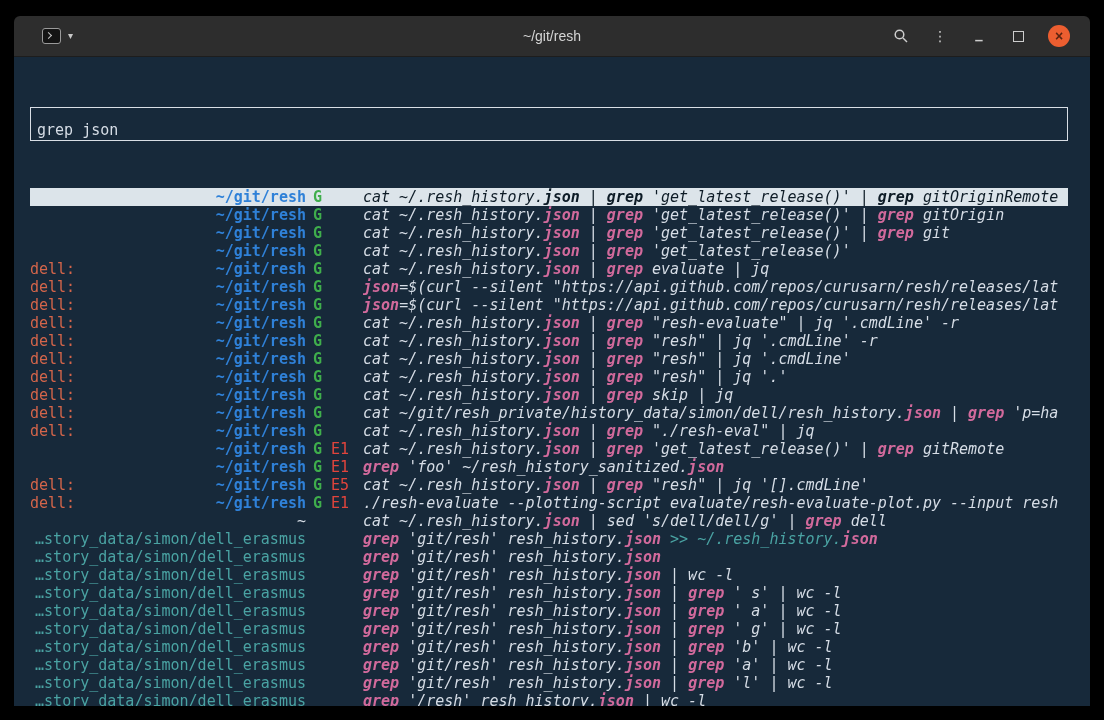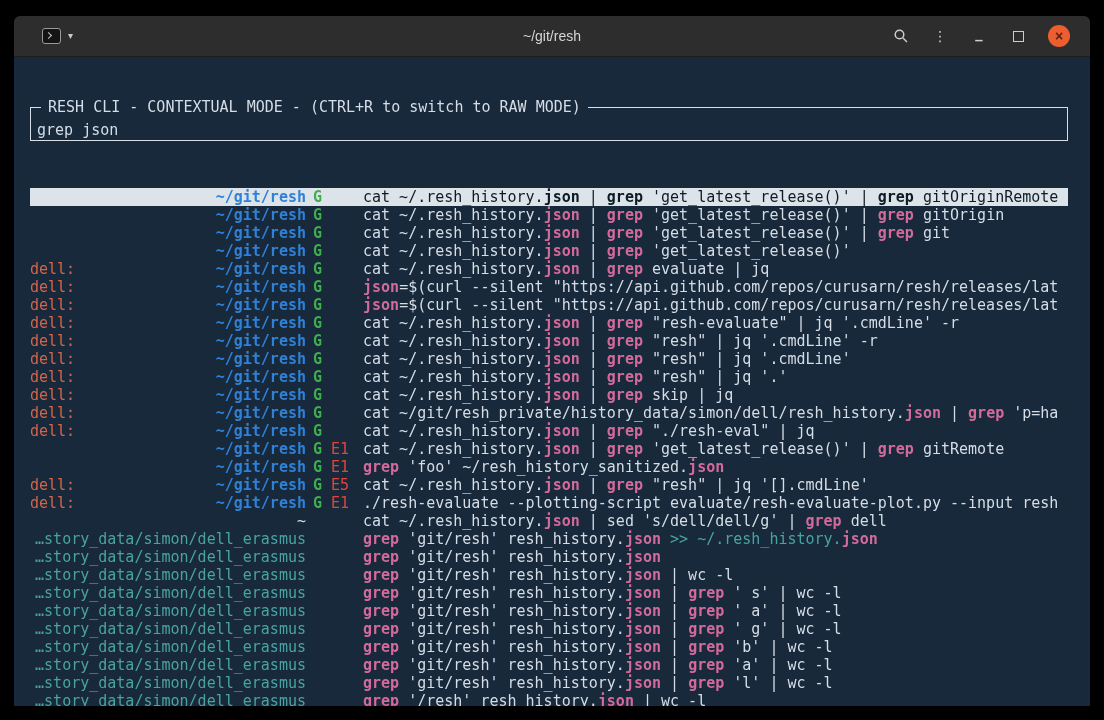--- a/index.html
+++ b/index.html
@@ -61,21 +61,21 @@
   .rows{}
   .row{display:flex;height:18px;line-height:18px;white-space:pre;cursor:pointer;}
   .left{display:flex;justify-content:space-between;width:276px;flex:none;overflow:hidden;}
   .host{color:var(--host-orange,#d4654a);}
   .dir.blue{color:var(--dir-blue,#2f81d8);font-weight:bold;}
   .dir.teal{color:var(--path-teal,#4aa3a3);}
   .dir.plain{color:var(--terminal-fg,#d6dde6);}
   .flags{width:50px;flex:none;margin-left:7px;overflow:hidden;}
   .flag-g{color:var(--flag-green,#3fae4c);font-weight:bold;}
   .flag-e{color:var(--flag-red,#e0443c);font-weight:normal;}
-  .cmd{flex:1;overflow:hidden;}
+  .cmd{flex:1;overflow:hidden;font-style:italic;}
   .seg-p{}
   .seg-m{color:var(--match-pink,#d26a9c);font-weight:bold;}
   .seg-t{color:var(--path-teal,#4aa3a3);}
   .row.selected{background:var(--selected-bg,#dce4ea);color:var(--selected-fg,#0d1b26);}
   .row.selected .seg-m,.row.selected .seg-t{color:var(--selected-fg,#0d1b26);}
 </style>
 </head>
 <body>
 
 <div class="window">
@@ -105,19 +105,18 @@
         <span class="restore-glyph"></span>
       </span>
       <span class="close-btn">
         <span>×</span>
       </span>
     </div>
   </div>
 
   <div class="terminal">
     <div class="searchbox">
-      <span class="searchbox-title">RESH CLI - CONTEXTUAL MODE - (CTRL+R to switch to RAW MODE)</span>
       <div class="query">grep json</div>
     </div>
     <div class="rows"><div class="row selected"><span class="left"><span class="host"></span><span class="dir blue">~/git/resh</span></span><span class="flags"><span class="flag-g">G</span></span><span class="cmd"><span class="seg-p">cat ~/.resh_history.</span><span class="seg-m">json</span><span class="seg-p"> | </span><span class="seg-m">grep</span><span class="seg-p"> 'get_latest_release()' | </span><span class="seg-m">grep</span><span class="seg-p"> gitOriginRemote</span></span></div><div class="row"><span class="left"><span class="host"></span><span class="dir blue">~/git/resh</span></span><span class="flags"><span class="flag-g">G</span></span><span class="cmd"><span class="seg-p">cat ~/.resh_history.</span><span class="seg-m">json</span><span class="seg-p"> | </span><span class="seg-m">grep</span><span class="seg-p"> 'get_latest_release()' | </span><span class="seg-m">grep</span><span class="seg-p"> gitOrigin</span></span></div><div class="row"><span class="left"><span class="host"></span><span class="dir blue">~/git/resh</span></span><span class="flags"><span class="flag-g">G</span></span><span class="cmd"><span class="seg-p">cat ~/.resh_history.</span><span class="seg-m">json</span><span class="seg-p"> | </span><span class="seg-m">grep</span><span class="seg-p"> 'get_latest_release()' | </span><span class="seg-m">grep</span><span class="seg-p"> git</span></span></div><div class="row"><span class="left"><span class="host"></span><span class="dir blue">~/git/resh</span></span><span class="flags"><span class="flag-g">G</span></span><span class="cmd"><span class="seg-p">cat ~/.resh_history.</span><span class="seg-m">json</span><span class="seg-p"> | </span><span class="seg-m">grep</span><span class="seg-p"> 'get_latest_release()'</span></span></div><div class="row"><span class="left"><span class="host">dell:</span><span class="dir blue">~/git/resh</span></span><span class="flags"><span class="flag-g">G</span></span><span class="cmd"><span class="seg-p">cat ~/.resh_history.</span><span class="seg-m">json</span><span class="seg-p"> | </span><span class="seg-m">grep</span><span class="seg-p"> evaluate | jq</span></span></div><div class="row"><span class="left"><span class="host">dell:</span><span class="dir blue">~/git/resh</span></span><span class="flags"><span class="flag-g">G</span></span><span class="cmd"><span class="seg-m">json</span><span class="seg-p">=$(curl --silent "https://api.github.com/repos/curusarn/resh/releases/lat</span></span></div><div class="row"><span class="left"><span class="host">dell:</span><span class="dir blue">~/git/resh</span></span><span class="flags"><span class="flag-g">G</span></span><span class="cmd"><span class="seg-m">json</span><span class="seg-p">=$(curl --silent "https://api.github.com/repos/curusarn/resh/releases/lat</span></span></div><div class="row"><span class="left"><span class="host">dell:</span><span class="dir blue">~/git/resh</span></span><span class="flags"><span class="flag-g">G</span></span><span class="cmd"><span class="seg-p">cat ~/.resh_history.</span><span class="seg-m">json</span><span class="seg-p"> | </span><span class="seg-m">grep</span><span class="seg-p"> "resh-evaluate" | jq '.cmdLine' -r</span></span></div><div class="row"><span class="left"><span class="host">dell:</span><span class="dir blue">~/git/resh</span></span><span class="flags"><span class="flag-g">G</span></span><span class="cmd"><span class="seg-p">cat ~/.resh_history.</span><span class="seg-m">json</span><span class="seg-p"> | </span><span class="seg-m">grep</span><span class="seg-p"> "resh" | jq '.cmdLine' -r</span></span></div><div class="row"><span class="left"><span class="host">dell:</span><span class="dir blue">~/git/resh</span></span><span class="flags"><span class="flag-g">G</span></span><span class="cmd"><span class="seg-p">cat ~/.resh_history.</span><span class="seg-m">json</span><span class="seg-p"> | </span><span class="seg-m">grep</span><span class="seg-p"> "resh" | jq '.cmdLine'</span></span></div><div class="row"><span class="left"><span class="host">dell:</span><span class="dir blue">~/git/resh</span></span><span class="flags"><span class="flag-g">G</span></span><span class="cmd"><span class="seg-p">cat ~/.resh_history.</span><span class="seg-m">json</span><span class="seg-p"> | </span><span class="seg-m">grep</span><span class="seg-p"> "resh" | jq '.'</span></span></div><div class="row"><span class="left"><span class="host">dell:</span><span class="dir blue">~/git/resh</span></span><span class="flags"><span class="flag-g">G</span></span><span class="cmd"><span class="seg-p">cat ~/.resh_history.</span><span class="seg-m">json</span><span class="seg-p"> | </span><span class="seg-m">grep</span><span class="seg-p"> skip | jq</span></span></div><div class="row"><span class="left"><span class="host">dell:</span><span class="dir blue">~/git/resh</span></span><span class="flags"><span class="flag-g">G</span></span><span class="cmd"><span class="seg-p">cat ~/git/resh_private/history_data/simon/dell/resh_history.</span><span class="seg-m">json</span><span class="seg-p"> | </span><span class="seg-m">grep</span><span class="seg-p"> 'p=ha</span></span></div><div class="row"><span class="left"><span class="host">dell:</span><span class="dir blue">~/git/resh</span></span><span class="flags"><span class="flag-g">G</span></span><span class="cmd"><span class="seg-p">cat ~/.resh_history.</span><span class="seg-m">json</span><span class="seg-p"> | </span><span class="seg-m">grep</span><span class="seg-p"> "./resh-eval" | jq</span></span></div><div class="row"><span class="left"><span class="host"></span><span class="dir blue">~/git/resh</span></span><span class="flags"><span class="flag-g">G</span><span class="flag-e"> E1</span></span><span class="cmd"><span class="seg-p">cat ~/.resh_history.</span><span class="seg-m">json</span><span class="seg-p"> | </span><span class="seg-m">grep</span><span class="seg-p"> 'get_latest_release()' | </span><span class="seg-m">grep</span><span class="seg-p"> gitRemote</span></span></div><div class="row"><span class="left"><span class="host"></span><span class="dir blue">~/git/resh</span></span><span class="flags"><span class="flag-g">G</span><span class="flag-e"> E1</span></span><span class="cmd"><span class="seg-m">grep</span><span class="seg-p"> 'foo' ~/resh_history_sanitized.</span><span class="seg-m">json</span></span></div><div class="row"><span class="left"><span class="host">dell:</span><span class="dir blue">~/git/resh</span></span><span class="flags"><span class="flag-g">G</span><span class="flag-e"> E5</span></span><span class="cmd"><span class="seg-p">cat ~/.resh_history.</span><span class="seg-m">json</span><span class="seg-p"> | </span><span class="seg-m">grep</span><span class="seg-p"> "resh" | jq '[].cmdLine'</span></span></div><div class="row"><span class="left"><span class="host">dell:</span><span class="dir blue">~/git/resh</span></span><span class="flags"><span class="flag-g">G</span><span class="flag-e"> E1</span></span><span class="cmd"><span class="seg-p">./resh-evaluate --plotting-script evaluate/resh-evaluate-plot.py --input resh</span></span></div><div class="row"><span class="left"><span class="host"></span><span class="dir plain">~</span></span><span class="flags"></span><span class="cmd"><span class="seg-p">cat ~/.resh_history.</span><span class="seg-m">json</span><span class="seg-p"> | sed 's/dell/dell/g' | </span><span class="seg-m">grep</span><span class="seg-p"> dell</span></span></div><div class="row"><span class="left"><span class="host"></span><span class="dir teal">…story_data/simon/dell_erasmus</span></span><span class="flags"></span><span class="cmd"><span class="seg-m">grep</span><span class="seg-p"> 'git/resh' resh_history.</span><span class="seg-m">json</span><span class="seg-t"> &gt;&gt; ~/.resh_history.</span><span class="seg-m">json</span></span></div><div class="row"><span class="left"><span class="host"></span><span class="dir teal">…story_data/simon/dell_erasmus</span></span><span class="flags"></span><span class="cmd"><span class="seg-m">grep</span><span class="seg-p"> 'git/resh' resh_history.</span><span class="seg-m">json</span></span></div><div class="row"><span class="left"><span class="host"></span><span class="dir teal">…story_data/simon/dell_erasmus</span></span><span class="flags"></span><span class="cmd"><span class="seg-m">grep</span><span class="seg-p"> 'git/resh' resh_history.</span><span class="seg-m">json</span><span class="seg-p"> | wc -l</span></span></div><div class="row"><span class="left"><span class="host"></span><span class="dir teal">…story_data/simon/dell_erasmus</span></span><span class="flags"></span><span class="cmd"><span class="seg-m">grep</span><span class="seg-p"> 'git/resh' resh_history.</span><span class="seg-m">json</span><span class="seg-p"> | </span><span class="seg-m">grep</span><span class="seg-p"> ' s' | wc -l</span></span></div><div class="row"><span class="left"><span class="host"></span><span class="dir teal">…story_data/simon/dell_erasmus</span></span><span class="flags"></span><span class="cmd"><span class="seg-m">grep</span><span class="seg-p"> 'git/resh' resh_history.</span><span class="seg-m">json</span><span class="seg-p"> | </span><span class="seg-m">grep</span><span class="seg-p"> ' a' | wc -l</span></span></div><div class="row"><span class="left"><span class="host"></span><span class="dir teal">…story_data/simon/dell_erasmus</span></span><span class="flags"></span><span class="cmd"><span class="seg-m">grep</span><span class="seg-p"> 'git/resh' resh_history.</span><span class="seg-m">json</span><span class="seg-p"> | </span><span class="seg-m">grep</span><span class="seg-p"> ' g' | wc -l</span></span></div><div class="row"><span class="left"><span class="host"></span><span class="dir teal">…story_data/simon/dell_erasmus</span></span><span class="flags"></span><span class="cmd"><span class="seg-m">grep</span><span class="seg-p"> 'git/resh' resh_history.</span><span class="seg-m">json</span><span class="seg-p"> | </span><span class="seg-m">grep</span><span class="seg-p"> 'b' | wc -l</span></span></div><div class="row"><span class="left"><span class="host"></span><span class="dir teal">…story_data/simon/dell_erasmus</span></span><span class="flags"></span><span class="cmd"><span class="seg-m">grep</span><span class="seg-p"> 'git/resh' resh_history.</span><span class="seg-m">json</span><span class="seg-p"> | </span><span class="seg-m">grep</span><span class="seg-p"> 'a' | wc -l</span></span></div><div class="row"><span class="left"><span class="host"></span><span class="dir teal">…story_data/simon/dell_erasmus</span></span><span class="flags"></span><span class="cmd"><span class="seg-m">grep</span><span class="seg-p"> 'git/resh' resh_history.</span><span class="seg-m">json</span><span class="seg-p"> | </span><span class="seg-m">grep</span><span class="seg-p"> 'l' | wc -l</span></span></div><div class="row"><span class="left"><span class="host"></span><span class="dir teal">…story_data/simon/dell_erasmus</span></span><span class="flags"></span><span class="cmd"><span class="seg-m">grep</span><span class="seg-p"> '/resh' resh_history.</span><span class="seg-m">json</span><span class="seg-p"> | wc -l</span></span></div></div>
   </div>
 
 </div>
 
 </body></html>

